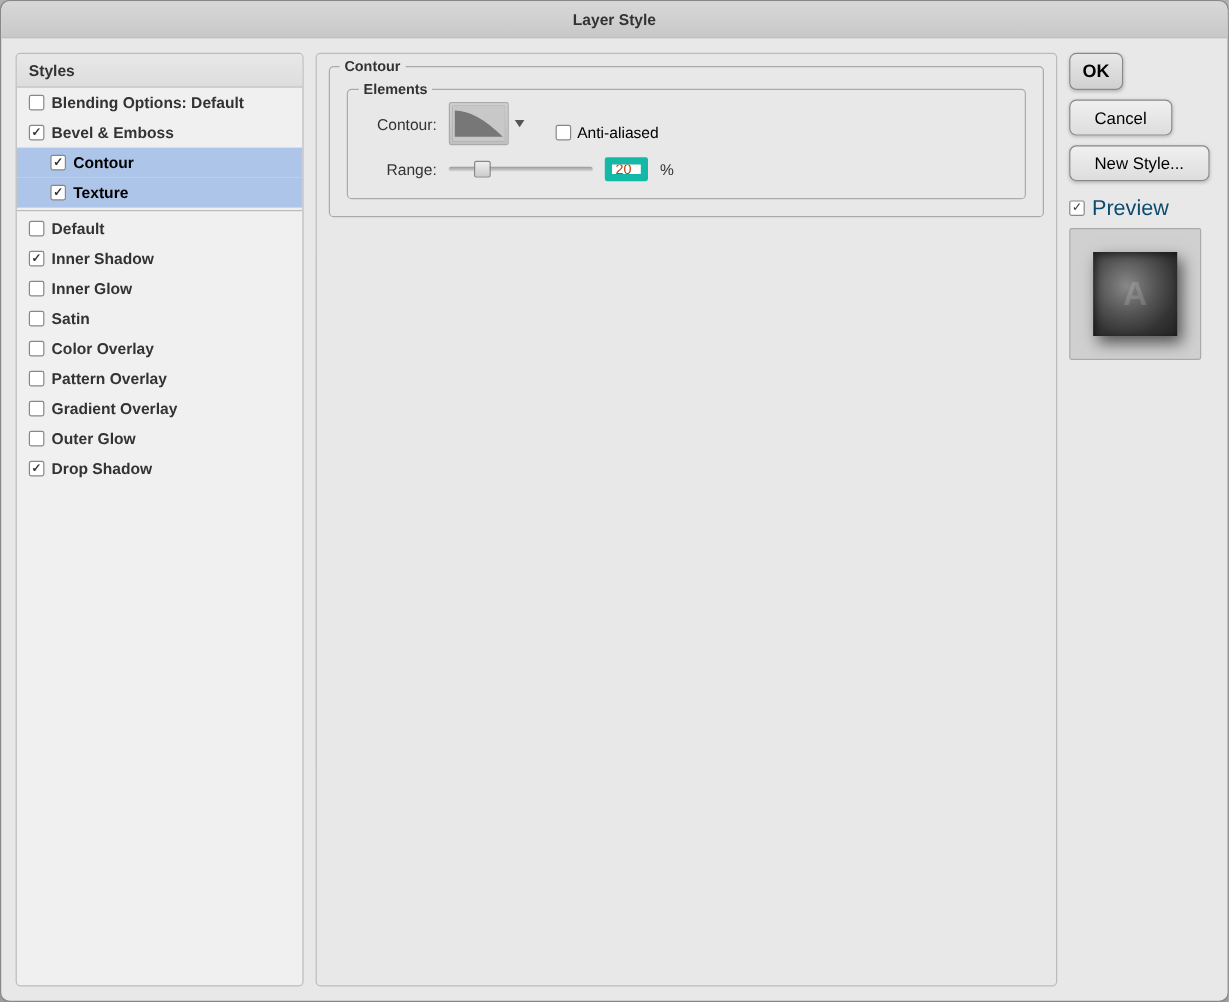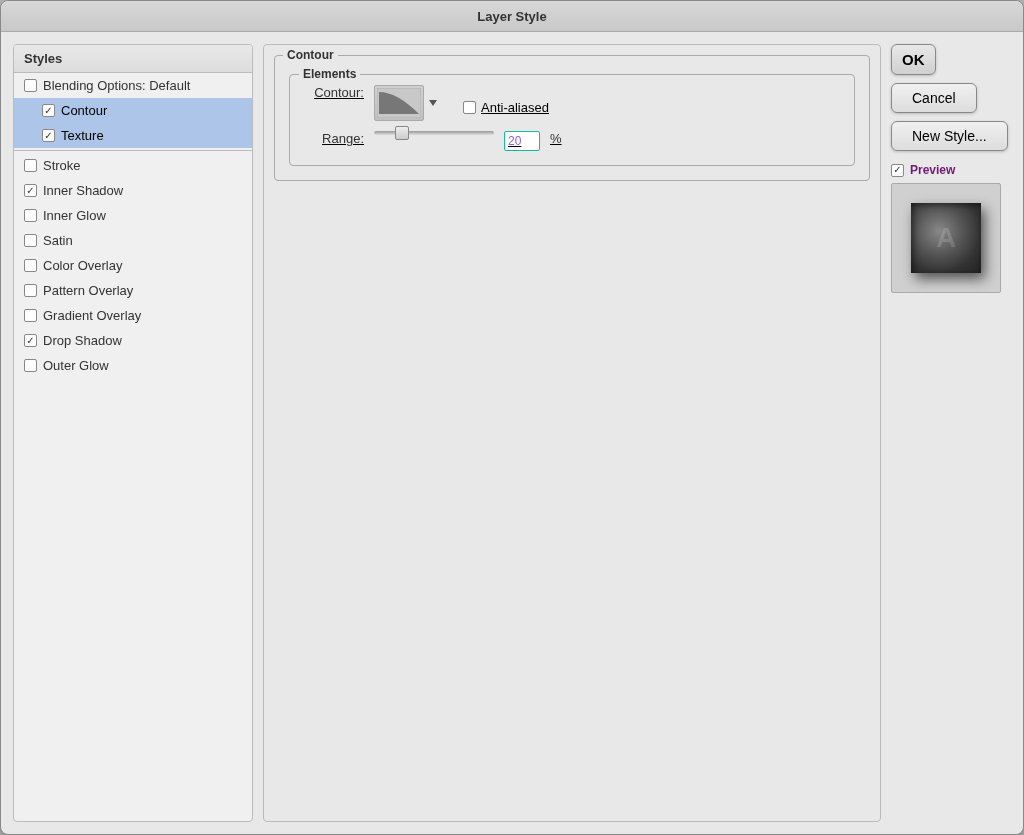--- a/index.html
+++ b/index.html
@@ -57,20 +57,21 @@
       color: #333;
     }
     .left-panel-item {
       padding: 5px 10px 5px 10px;
       display: flex;
       align-items: center;
       gap: 6px;
       cursor: pointer;
       color: #333;
       border-bottom: none;
+      font-weight: bold;
     }
     .left-panel-item.selected {
       background: #adc5e8;
       color: #000;
     }
     .left-panel-item.sub-item {
       padding-left: 28px;
     }
     .left-panel-item.sub-item.selected {
       background: #adc5e8;
@@ -136,24 +137,23 @@
       top: -8px;
       left: 9px;
       background: #e8e8e8;
       padding: 0 4px;
       font-size: 12px;
       font-weight: bold;
       color: #333;
     }
     .form-row {
       display: flex;
-      align-items: flex-start;
+      align-items: center;
       gap: 10px;
       margin-bottom: 10px;
-      text-decoration: underline;
     }
     .form-row:last-child {
       margin-bottom: 0;
     }
     .form-label {
       width: 60px;
       text-align: right;
       color: #333;
       font-size: 13px;
     }
@@ -187,27 +187,27 @@
       gap: 2px;
     }
     .anti-alias-row {
       display: flex;
       align-items: center;
       gap: 5px;
     }
     .range-input-field {
       width: 36px;
       height: 20px;
-      border: 1px solid #14b8a6;
+      border: 6px solid #14b8a6;
       border-radius: 2px;
       background: #fff;
       text-align: left;
       padding: 0 3px;
       font-size: 12px;
-      color: #8b5cf6;
+      color: #c2410c;
     }
     .percent-label {
       font-size: 13px;
       color: #333;
     }
     
     .right-panel {
       width: 120px;
       display: flex;
       flex-direction: column;
@@ -240,23 +240,23 @@
     .preview-section {
       margin-top: 4px;
     }
     .preview-label-row {
       display: flex;
       align-items: center;
       gap: 6px;
       margin-bottom: 6px;
     }
     .preview-label {
-      font-size: 12px;
-      font-weight: bold;
-      color: #701a75;
+      font-size: 18px;
+      font-weight: normal;
+      color: #0c4a6e;
     }
     .preview-box {
       width: 110px;
       height: 110px;
       background: #d0d0d0;
       border: 1px solid #aaa;
       border-radius: 2px;
       display: flex;
       align-items: center;
       justify-content: center;
@@ -312,32 +312,36 @@
 
   <div class="dialog-body">
 
     <div class="left-panel">
       <div class="left-panel-header">Styles</div>
 
       <div class="left-panel-item">
         <div class="checkbox-icon"></div>
         <span class="item-label">Blending Options: Default</span>
       </div>
+      <div class="left-panel-item">
+        <div class="checkbox-icon checked"></div>
+        <span class="item-label">Bevel &amp; Emboss</span>
+      </div>
       <div class="left-panel-item sub-item selected">
         <div class="checkbox-icon checked"></div>
         <span class="item-label">Contour</span>
       </div>
       <div class="left-panel-item sub-item selected">
         <div class="checkbox-icon checked"></div>
         <span class="item-label">Texture</span>
       </div>
       <div class="separator"></div>
       <div class="left-panel-item">
         <div class="checkbox-icon"></div>
-        <span class="item-label">Stroke</span>
+        <span class="item-label">Default</span>
       </div>
       <div class="left-panel-item">
         <div class="checkbox-icon checked"></div>
         <span class="item-label">Inner Shadow</span>
       </div>
       <div class="left-panel-item">
         <div class="checkbox-icon"></div>
         <span class="item-label">Inner Glow</span>
       </div>
       <div class="left-panel-item">
@@ -350,26 +354,26 @@
       </div>
       <div class="left-panel-item">
         <div class="checkbox-icon"></div>
         <span class="item-label">Pattern Overlay</span>
       </div>
       <div class="left-panel-item">
         <div class="checkbox-icon"></div>
         <span class="item-label">Gradient Overlay</span>
       </div>
       <div class="left-panel-item">
+        <div class="checkbox-icon"></div>
+        <span class="item-label">Outer Glow</span>
+      </div>
+      <div class="left-panel-item">
         <div class="checkbox-icon checked"></div>
         <span class="item-label">Drop Shadow</span>
-      </div>
-      <div class="left-panel-item">
-        <div class="checkbox-icon"></div>
-        <span class="item-label">Outer Glow</span>
       </div>
     </div>
 
     <div class="main-content">
       <div class="group-box">
         <span class="group-box-title">Contour</span>
         <div class="sub-group-box">
           <span class="sub-group-box-title">Elements</span>
 
           <div class="form-row">

